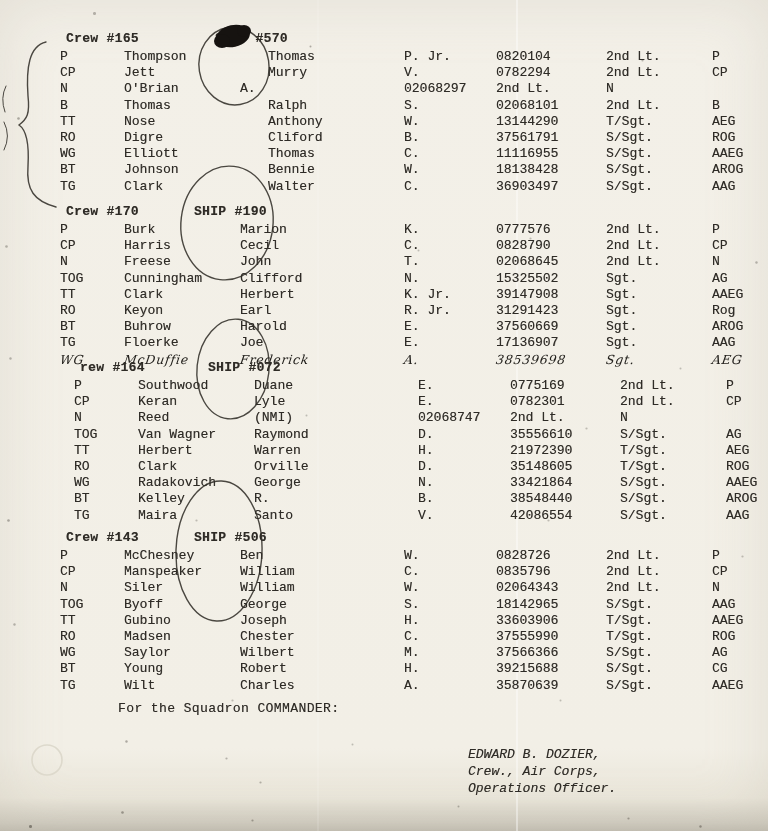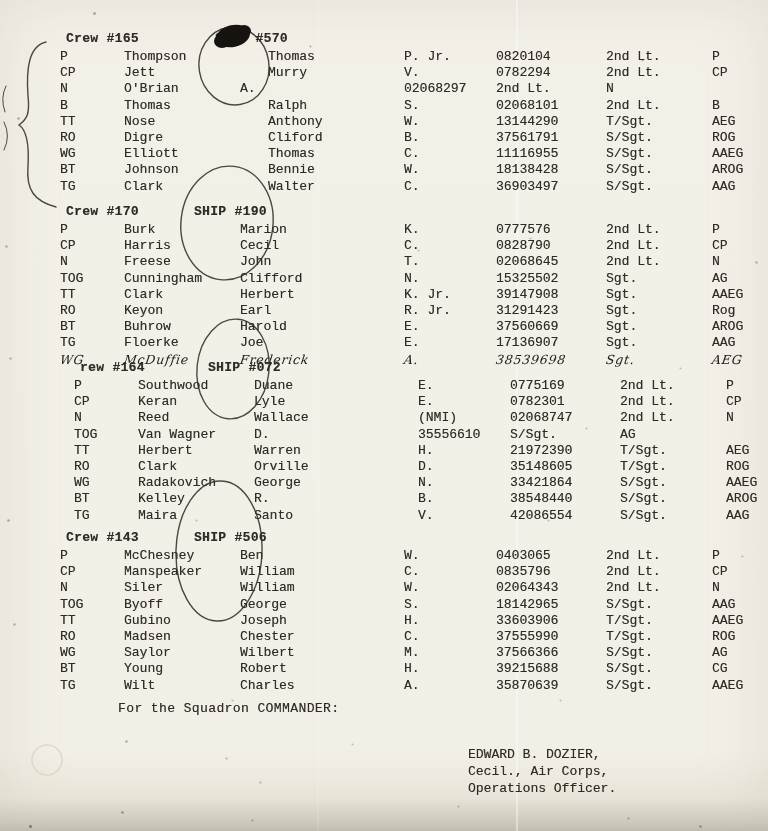--- a/index.html
+++ b/index.html
@@ -14,21 +14,21 @@
   .crew{position:absolute;left:12px;width:100%;}
   .crew-header{position:relative;height:18px;font-weight:bold;letter-spacing:.3px;}
   .crew-label{position:absolute;left:54px;}
   .ship-label{position:absolute;left:182px;}
   .crew.s1 .ship-label{left:203px;}
   .rows{padding-left:48px;}
   .row{display:grid;grid-template-columns:64px 116px 164px 92px 110px 106px 1fr;height:16.2px;line-height:16.2px;white-space:nowrap;}
   .crew.s1 .c-first{text-indent:28px;}
   .row.hand{font-family:"DejaVu Serif",serif;font-style:italic;font-size:12.5px;letter-spacing:.8px;color:#23211d;transform:skewX(-8deg);text-shadow:none;}
   .closing{position:absolute;left:118px;top:701px;letter-spacing:.4px;}
-  .signature{position:absolute;left:468px;top:747px;line-height:16.8px;}
+  .signature{position:absolute;left:468px;top:747px;line-height:16.8px;font-style:italic;}
   .annot{position:absolute;left:0;top:0;pointer-events:none;z-index:5;}
   .fold{position:absolute;top:0;bottom:0;width:2px;background:rgba(255,255,255,.4);}
   .speckles{position:absolute;left:0;top:0;width:1px;height:1px;background:transparent;border-radius:50%;
     box-shadow:
       94px 13px 0 1px rgba(70,66,58,.35), 310px 46px 0 .5px rgba(70,66,58,.4),
       642px 60px 0 .6px rgba(70,66,58,.35), 725px 150px 0 .6px rgba(70,66,58,.3),
       18px 118px 0 .8px rgba(70,66,58,.4), 6px 246px 0 .8px rgba(70,66,58,.35),
       530px 238px 0 .6px rgba(70,66,58,.3), 756px 262px 0 .7px rgba(70,66,58,.35),
       10px 358px 0 .7px rgba(70,66,58,.35), 306px 415px 0 .5px rgba(70,66,58,.3),
       586px 428px 0 .6px rgba(70,66,58,.3), 8px 520px 0 .8px rgba(70,66,58,.4),
@@ -250,29 +250,29 @@
           <span class="c-last">Keran</span>
           <span class="c-first">Lyle</span>
           <span class="c-mi">E.</span>
           <span class="c-serial">0782301</span>
           <span class="c-rank">2nd Lt.</span>
           <span class="c-qual">CP</span>
         </div>
         <div class="row">
           <span class="c-pos">N</span>
           <span class="c-last">Reed</span>
-          <span class="c-first">Wallace</span>
           <span class="c-mi">(NMI)</span>
           <span class="c-serial">02068747</span>
           <span class="c-rank">2nd Lt.</span>
           <span class="c-qual">N</span>
         </div>
         <div class="row">
           <span class="c-pos">TOG</span>
           <span class="c-last">Van Wagner</span>
+          <span class="c-first">Raymond</span>
           <span class="c-mi">D.</span>
           <span class="c-serial">35556610</span>
           <span class="c-rank">S/Sgt.</span>
           <span class="c-qual">AG</span>
         </div>
         <div class="row">
           <span class="c-pos">TT</span>
           <span class="c-last">Herbert</span>
           <span class="c-first">Warren</span>
           <span class="c-mi">H.</span>
@@ -323,21 +323,21 @@
     <div class="crew-header">
       <span class="crew-label">Crew #143</span>
       <span class="ship-label">SHIP #506</span>
     </div>
     <div class="rows">
         <div class="row">
           <span class="c-pos">P</span>
           <span class="c-last">McChesney</span>
           <span class="c-first">Ben</span>
           <span class="c-mi">W.</span>
-          <span class="c-serial">0403065</span>
+          <span class="c-serial">0828726</span>
           <span class="c-rank">2nd Lt.</span>
           <span class="c-qual">P</span>
         </div>
         <div class="row">
           <span class="c-pos">CP</span>
           <span class="c-last">Manspeaker</span>
           <span class="c-first">William</span>
           <span class="c-mi">C.</span>
           <span class="c-serial">0835796</span>
           <span class="c-rank">2nd Lt.</span>
@@ -405,21 +405,21 @@
           <span class="c-serial">35870639</span>
           <span class="c-rank">S/Sgt.</span>
           <span class="c-qual">AAEG</span>
         </div>
       </div>
   </section>
 
   <div class="closing">For the Squadron COMMANDER:</div>
   <div class="signature">
     <div>EDWARD B. DOZIER,</div>
-    <div>Cecil., Air Corps,</div>
+    <div>Crew., Air Corps,</div>
     <div>Operations Officer.</div>
   </div>
 
   <svg class="annot" width="768" height="831" viewBox="0 0 768 831">
     <g fill="none" stroke="#33302a" stroke-width="1.4" stroke-linecap="round" opacity="0.88">
       <path d="M46,42 C29,46 26,68 28,96 C30,114 27,119 19,125 C28,131 29,148 28,166 C26,190 34,201 56,207"></path>
       <ellipse cx="234" cy="66" rx="35" ry="39" transform="rotate(-9 234 66)"></ellipse>
       <ellipse cx="227" cy="223" rx="46" ry="57" transform="rotate(7 227 223)"></ellipse>
       <ellipse cx="233" cy="369" rx="36" ry="50" transform="rotate(6 233 369)"></ellipse>
       <ellipse cx="219" cy="551" rx="43" ry="70" transform="rotate(2 219 551)"></ellipse>

